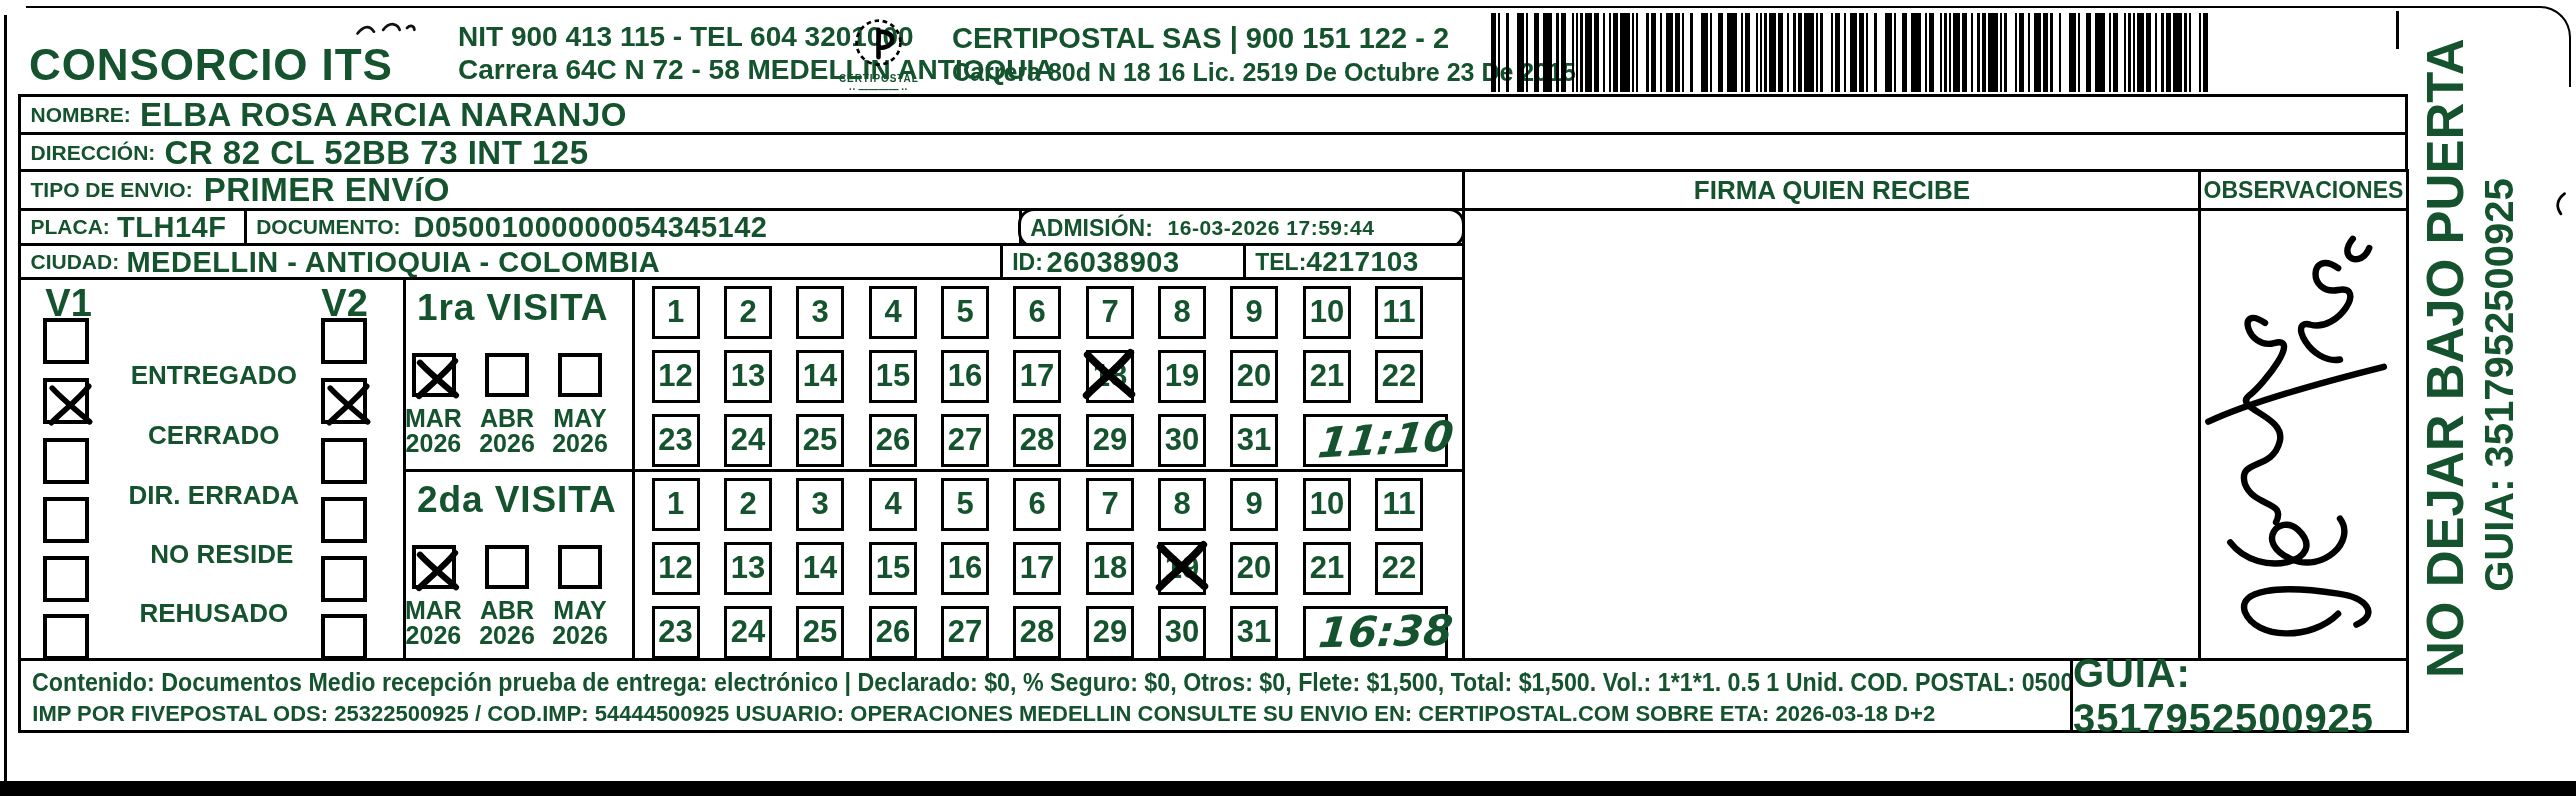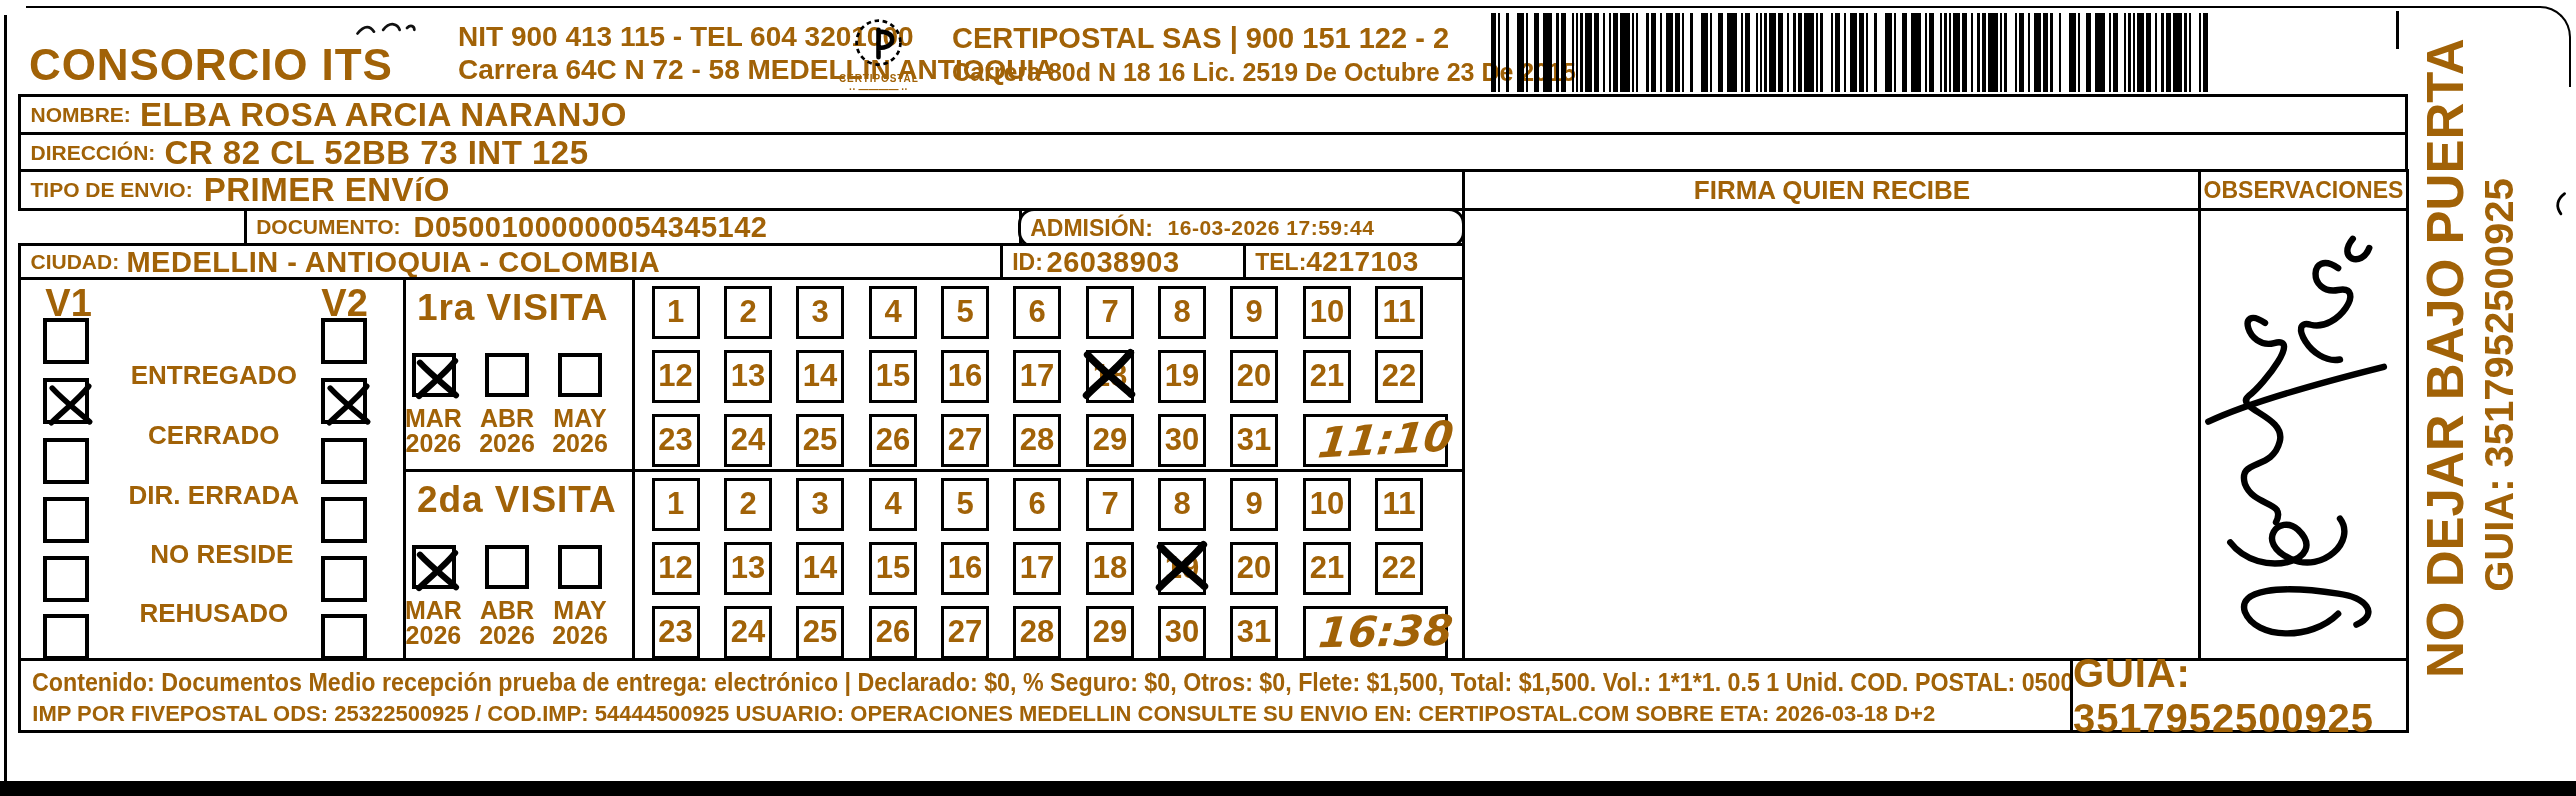--- a/index.html
+++ b/index.html
@@ -1,16 +1,16 @@
 <!DOCTYPE html>
 <html style="font-size:14.7px"><head>
 <meta charset="utf-8">
 <style>
   html,body{margin:0;padding:0;background:#fff;}
-  .sheet{position:relative;width:2576px;height:797px;background:#fff;color:#a16207;
+  .sheet{position:relative;width:2576px;height:797px;background:#fff;color:#14532d;
          font-family:"Liberation Sans",sans-serif;overflow:hidden;}
   .box{position:absolute;box-sizing:border-box;border:3.7px solid #000;background:#fff;}
   .abs{position:absolute;}
   .lbl{font-weight:700;}
   .val{font-weight:700;letter-spacing:0.5px;}
   .rowline{display:flex;align-items:center;padding-left:9.2px;white-space:nowrap;}
   
   .company{font-size:44px;font-weight:600;letter-spacing:0.9px;}
   .hline{font-size:28px;font-weight:700;line-height:33px;white-space:nowrap;}
   .hline2{font-size:25px;font-weight:700;line-height:31px;white-space:nowrap;}
@@ -192,20 +192,24 @@
     <span style="font-size:26px;">FIRMA QUIEN RECIBE</span>
   </div>
   <div class="box rowline" style="left:18.3px;top:169px;width:1447px;height:42px;">
     <span class="lbl" style="font-size:21px;margin-right:11px;">TIPO DE ENVIO:</span>
     <span class="val" style="font-size:33px;">PRIMER ENVíO</span>
   </div>
   <div class="box colhead" style="left:2198px;top:169px;width:211px;height:42px;">
     <span style="font-size:23px;">OBSERVACIONES</span>
   </div>
 
+  <div class="box rowline" style="left:18.3px;top:208px;width:229px;height:38px;">
+    <span class="lbl" style="font-size:21px;margin-right:7.3px;">PLACA:</span>
+    <span class="val" style="font-size:29px;">TLH14F</span>
+  </div>
   <div class="box rowline" style="left:244px;top:208px;width:778px;height:38px;">
     <span class="lbl" style="font-size:21px;margin-right:13px;">DOCUMENTO:</span>
     <span class="val" style="font-size:29px;">D05001000000054345142</span>
   </div>
   <div class="box rowline" style="left:1018px;top:208px;width:447px;height:40px;border-radius:16px;">
     <span class="lbl" style="font-size:23px;margin-right:14.7px;">ADMISIÓN:</span>
     <span class="val" style="font-size:21px;text-align:center;">16-03-2026 17:59:44</span>
   </div>
 
   <div class="box rowline" style="left:18.3px;top:243px;width:985px;height:38px;">

